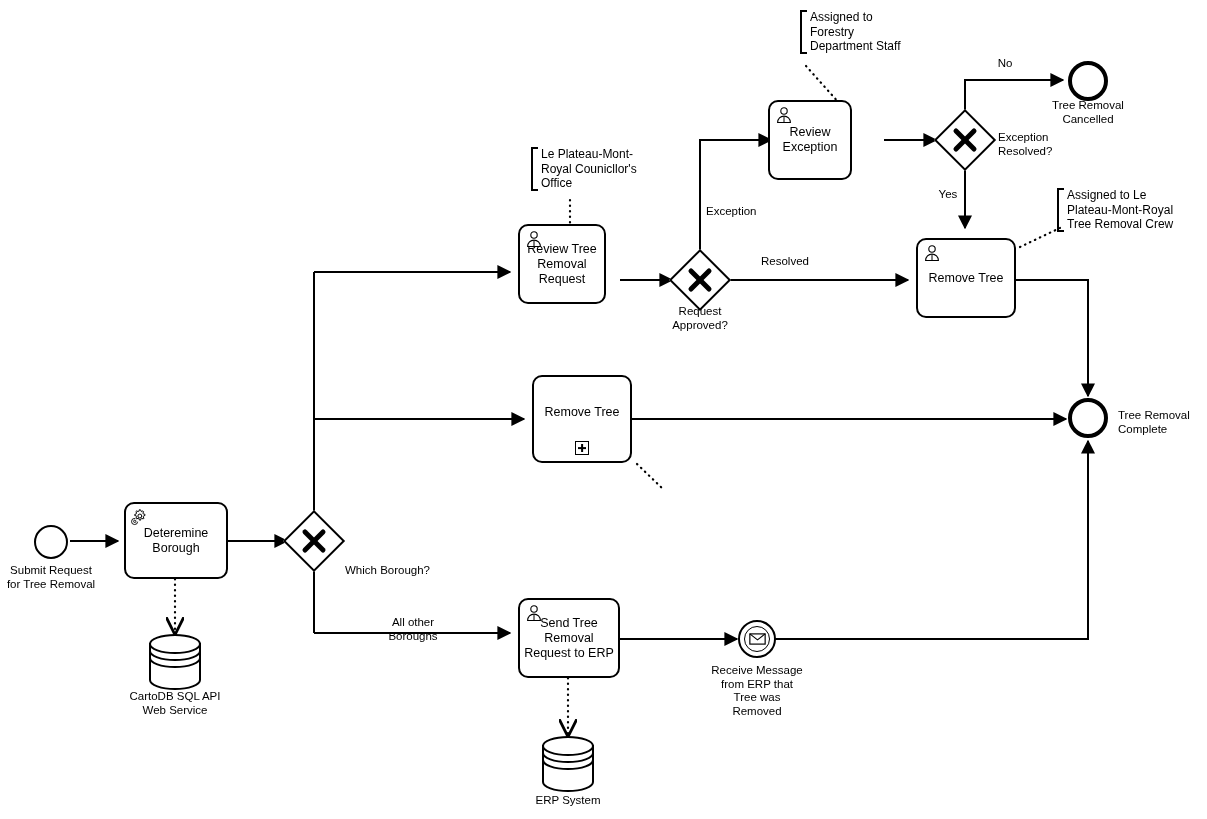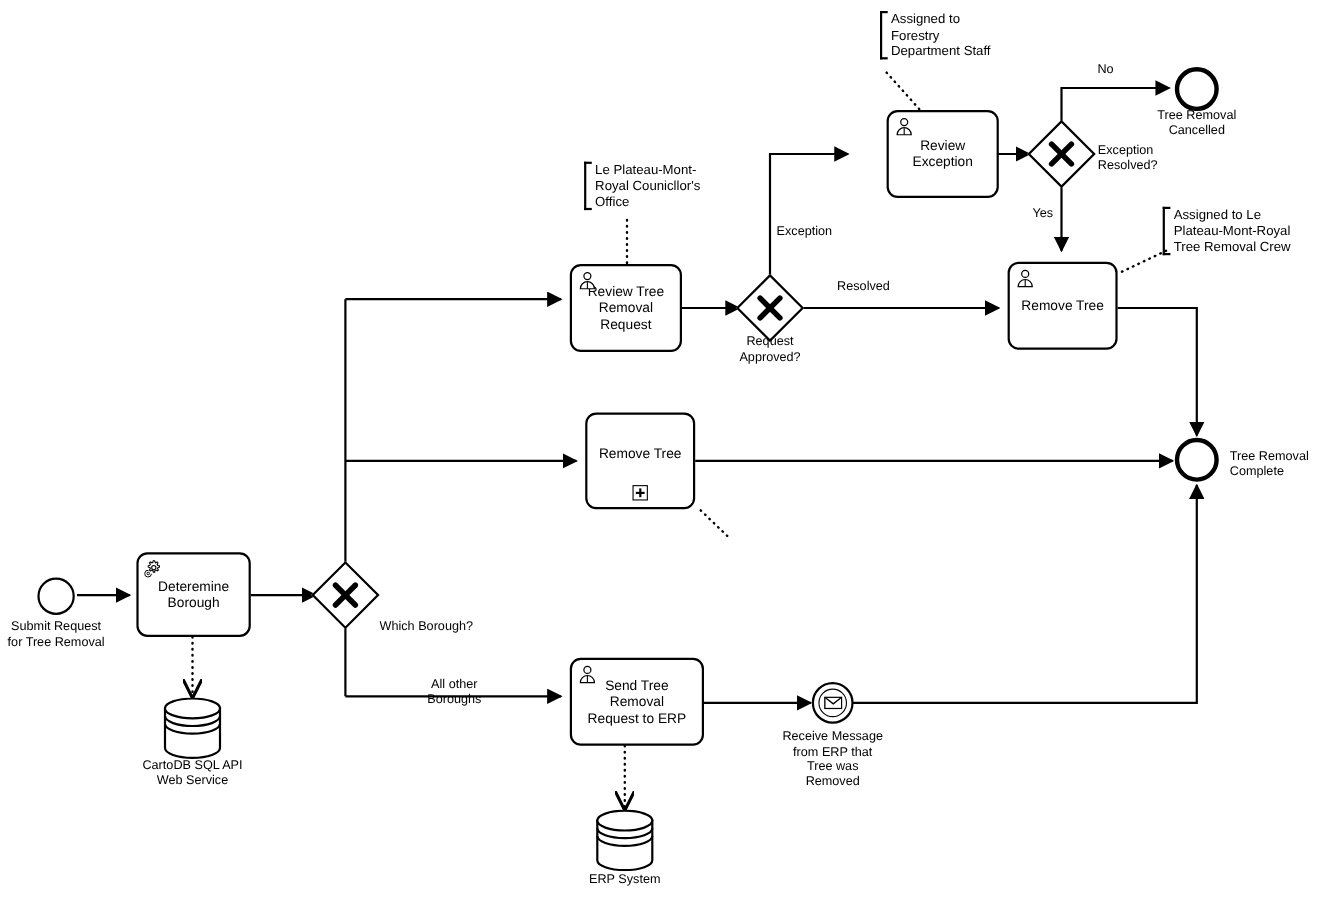--- a/index.html
+++ b/index.html
@@ -275,21 +275,21 @@
         <line x1="13" y1="13" x2="31" y2="31"></line>
         <line x1="31" y1="13" x2="13" y2="31"></line>
       </g>
     </svg>
   </div>
   <div class="lbl l" style="left:345px; top:564px; width:130px;">Which Borough?</div>
 
   <div class="lbl c" style="left:353px; top:616px; width:120px;">All other
 Boroughs</div>
 
-  <div class="node task" style="left:518px; top:240px; width:102px; height:80px;">
+  <div class="node task" style="left:518px; top:224px; width:88px; height:80px;">
     <span class="task-icon">
       <svg viewBox="0 0 18 18" width="18" height="18">
         <g fill="#fff" stroke="#000" stroke-width="1.1">
           <circle cx="9" cy="5" r="3.2"></circle>
           <path d="M2.6 16.5 a6.4 6.4 0 0 1 12.8 0 z"></path>
         </g>
         <path d="M9 10.5 L9 16.5" stroke="#000" stroke-width="1"></path>
       </svg>
     </span>
     <span class="tasklabel">Review Tree
@@ -308,21 +308,21 @@
         <line x1="31" y1="13" x2="13" y2="31"></line>
       </g>
     </svg>
   </div>
   <div class="lbl c" style="left:645px; top:305px; width:110px;">Request
 Approved?</div>
 
   <div class="lbl l" style="left:706px; top:205px; width:90px;">Exception</div>
   <div class="lbl c" style="left:735px; top:255px; width:100px;">Resolved</div>
 
-  <div class="node task" style="left:806px; top:100px; width:102px; height:80px;">
+  <div class="node task" style="left:768px; top:100px; width:84px; height:80px;">
     <span class="task-icon">
       <svg viewBox="0 0 18 18" width="18" height="18">
         <g fill="#fff" stroke="#000" stroke-width="1.1">
           <circle cx="9" cy="5" r="3.2"></circle>
           <path d="M2.6 16.5 a6.4 6.4 0 0 1 12.8 0 z"></path>
         </g>
         <path d="M9 10.5 L9 16.5" stroke="#000" stroke-width="1"></path>
       </svg>
     </span>
     <span class="tasklabel">Review
@@ -365,21 +365,21 @@
   </div>
   <div class="annot" style="left:1057px; top:188px; width:128px;">Assigned to Le
 Plateau-Mont-Royal
 Tree Removal Crew</div>
 
   <div class="node task" style="left:532px; top:375px; width:100px; height:88px;">
     <span class="tasklabel" style="margin-bottom:14px;">Remove Tree</span>
     <span class="subproc-marker"></span>
   </div>
 
-  <div class="node task" style="left:518px; top:598px; width:122px; height:80px;">
+  <div class="node task" style="left:518px; top:598px; width:102px; height:80px;">
     <span class="task-icon">
       <svg viewBox="0 0 18 18" width="18" height="18">
         <g fill="#fff" stroke="#000" stroke-width="1.1">
           <circle cx="9" cy="5" r="3.2"></circle>
           <path d="M2.6 16.5 a6.4 6.4 0 0 1 12.8 0 z"></path>
         </g>
         <path d="M9 10.5 L9 16.5" stroke="#000" stroke-width="1"></path>
       </svg>
     </span>
     <span class="tasklabel">Send Tree

